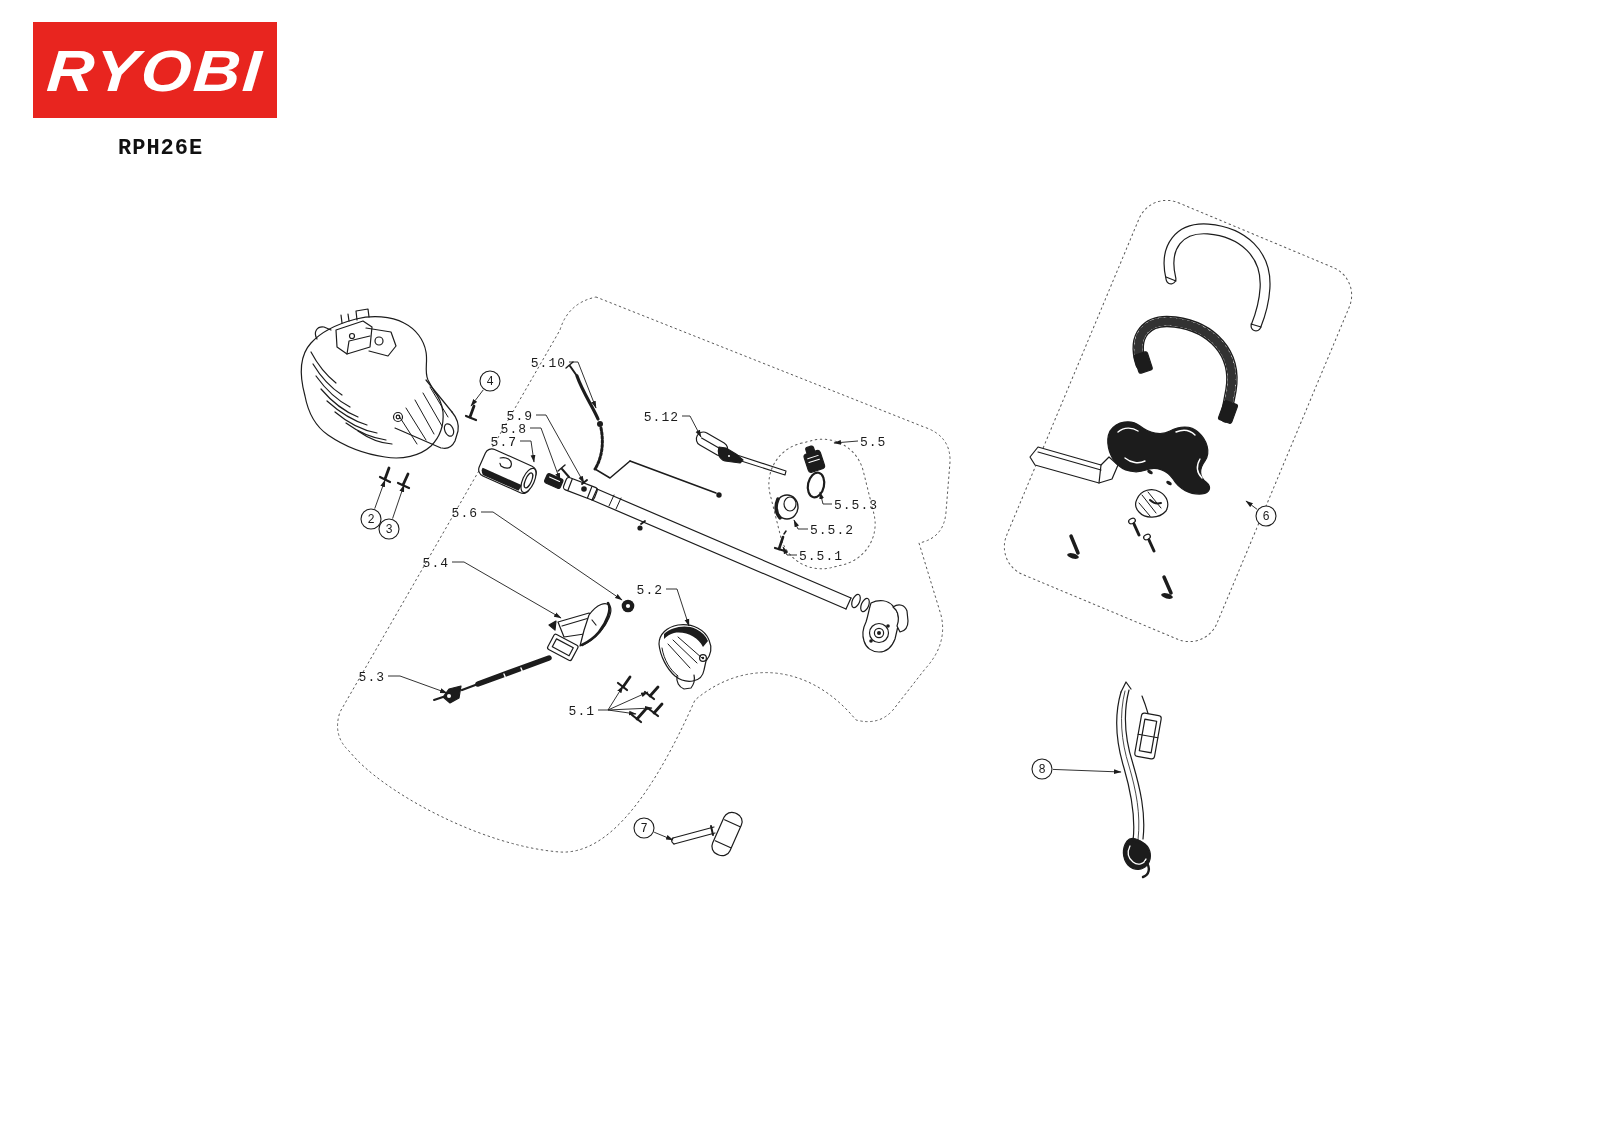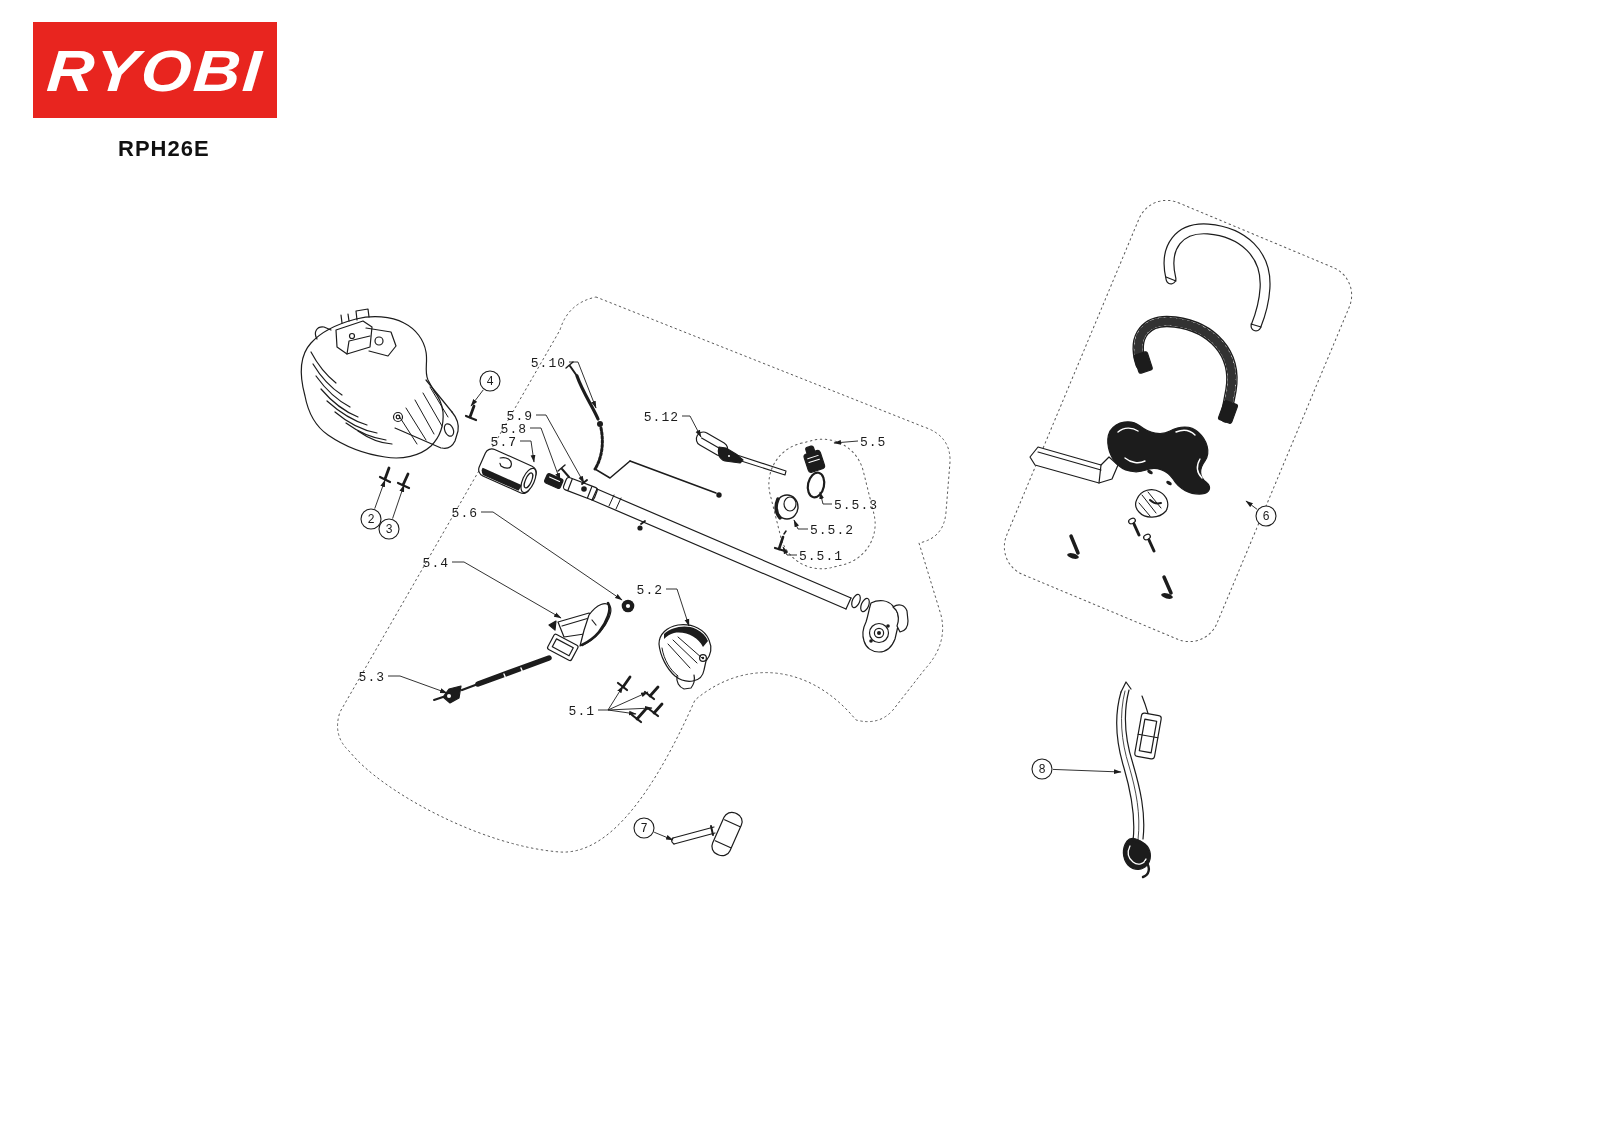--- a/index.html
+++ b/index.html
@@ -4,21 +4,21 @@
 <style>
   html,body{margin:0;padding:0;background:#fff;}
   .canvas{position:relative;width:1600px;height:1131px;background:#fff;overflow:hidden;
           font-family:"Liberation Sans",sans-serif;}
   .logo{position:absolute;left:33px;top:22px;width:244px;height:96px;
         display:flex;align-items:center;justify-content:center;}
   .logo-text{color:#fff;font-weight:700;font-style:italic;font-size:58px;
              letter-spacing:2px;transform:scaleX(1.12) skewX(-4deg);
              font-family:"Liberation Sans",sans-serif;}
   .model{position:absolute;left:118px;top:136px;font-size:22px;font-weight:700;
-         color:#111;letter-spacing:1px;font-family:Liberation Sans, sans-serif;}
+         color:#111;letter-spacing:1px;font-family:Liberation Mono, monospace;}
   svg{position:absolute;left:0;top:0;}
   .dots{fill:none;stroke:#5a5a5a;stroke-width:1;stroke-dasharray:1.6 3.4;stroke-linecap:round;}
   .callout-label{font:13px "Liberation Mono",monospace;letter-spacing:1px;fill:#1c1c1c;}
   .balloon{fill:#fff;stroke:#1c1c1c;stroke-width:1.1;}
   .balloon-label{font:12px "Liberation Mono",monospace;fill:#1c1c1c;}
   .leader{fill:none;stroke:#1c1c1c;stroke-width:0.9;}
 </style>
 </head>
 <body>
 

